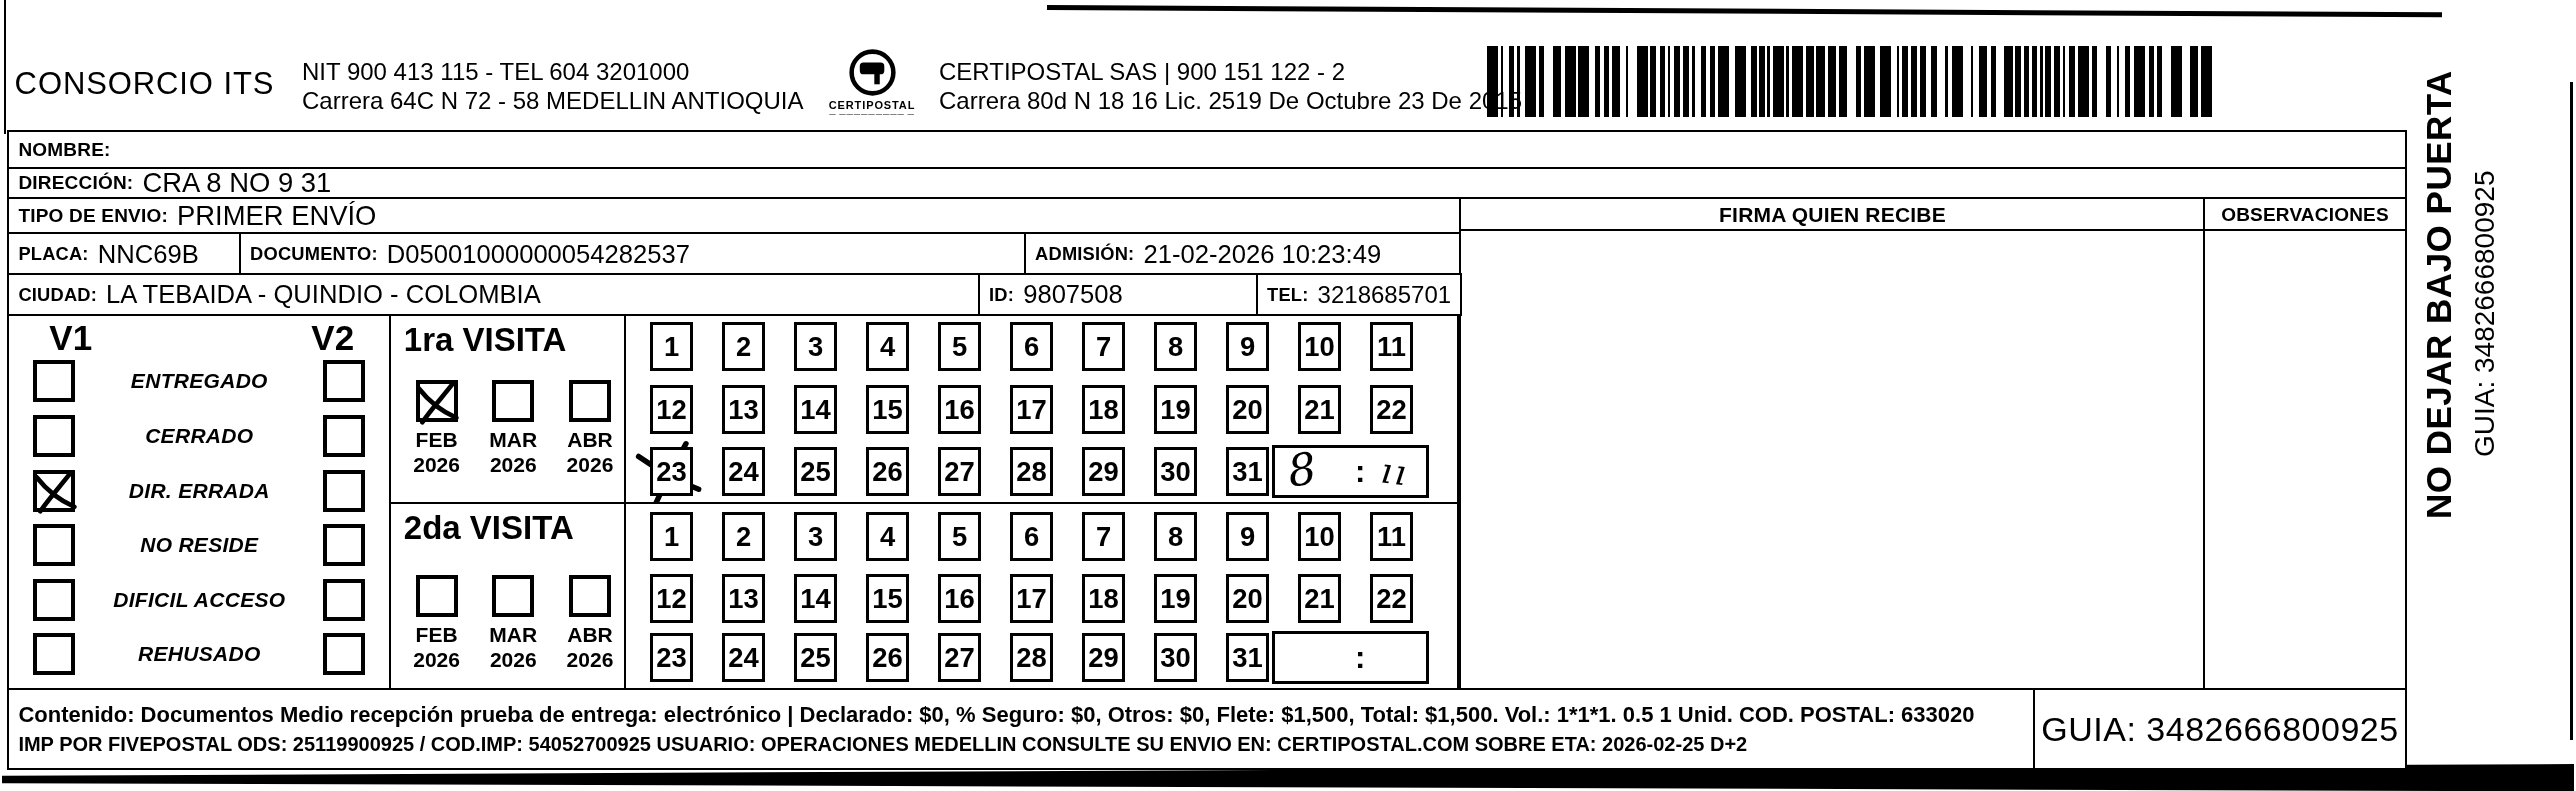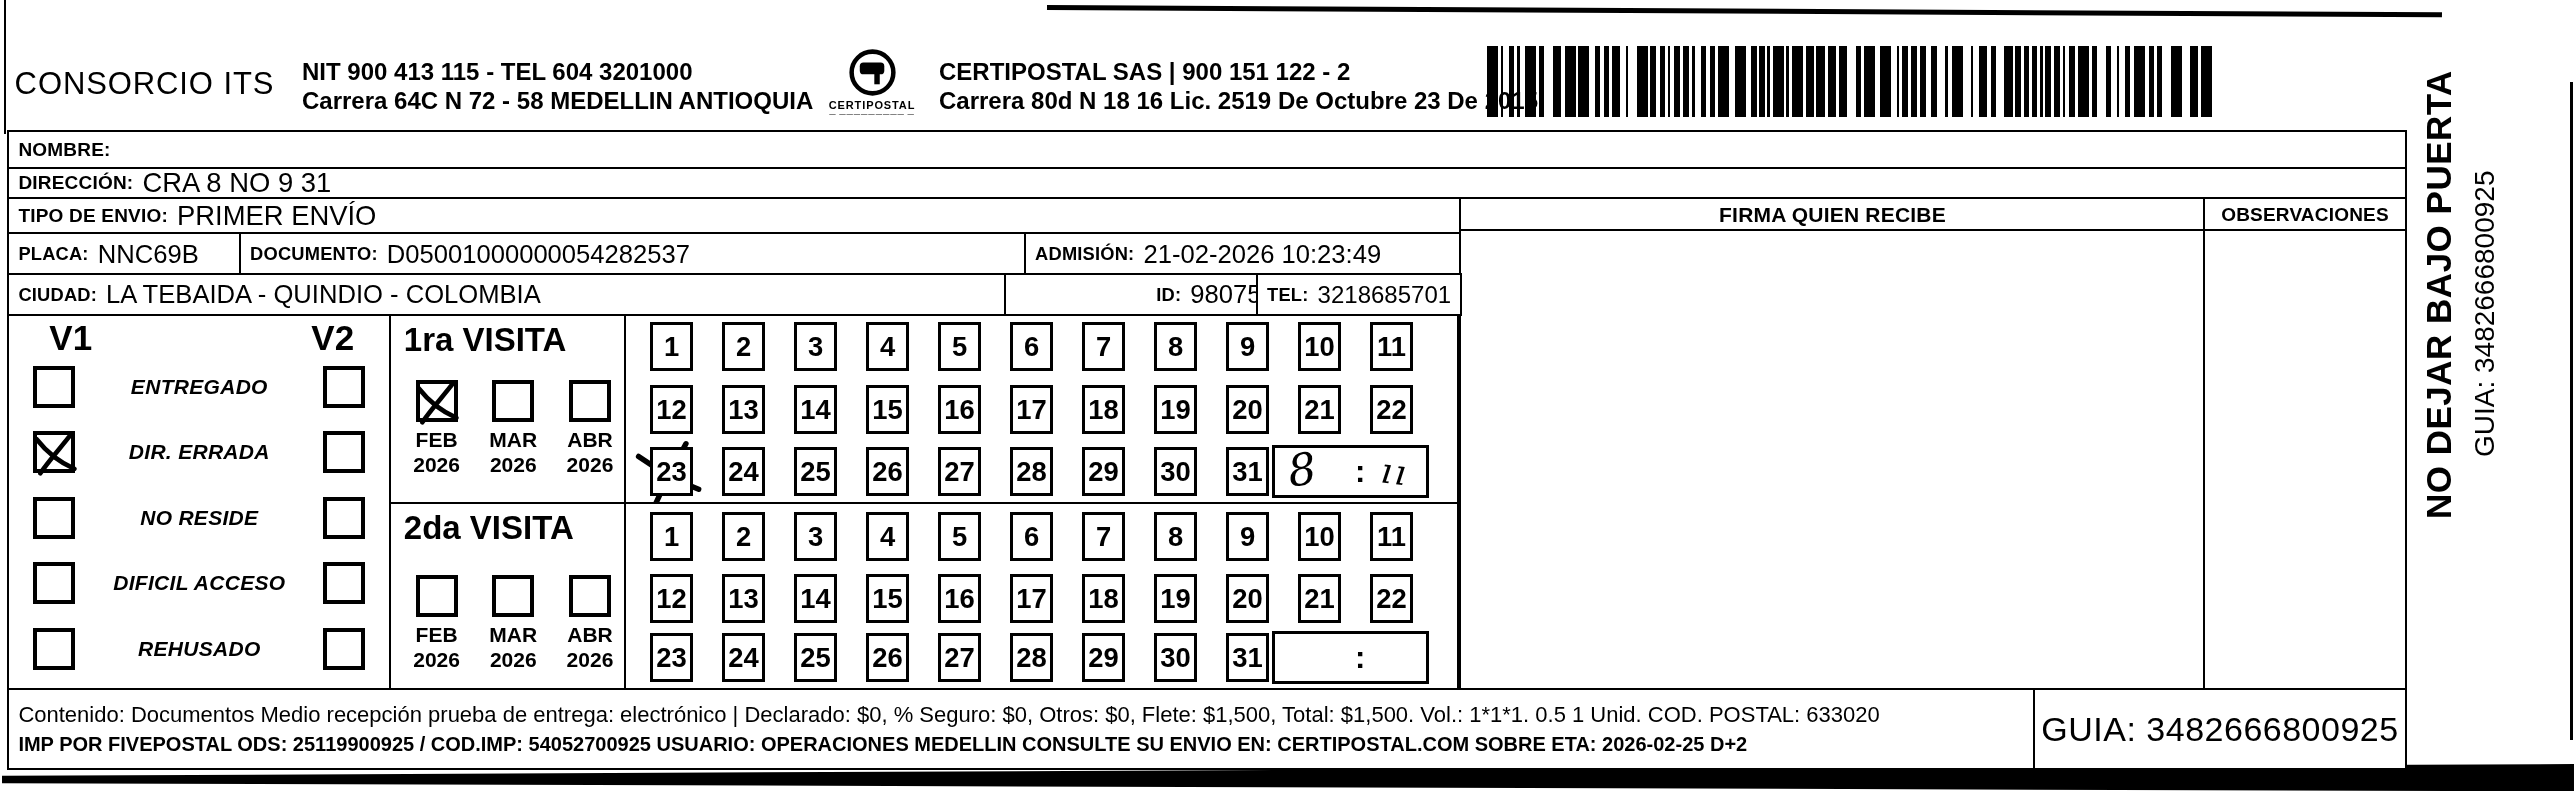--- a/index.html
+++ b/index.html
@@ -9,21 +9,21 @@
   .cell{position:absolute;box-sizing:border-box;border:2.7px solid #000;background:#fff;
         display:flex;align-items:center;padding-left:9.1px;gap:9.1px;overflow:hidden;}
   .cell.center{justify-content:center;padding-left:0;}
   .lbl{font-weight:bold;font-size:19px;letter-spacing:0.2px;white-space:nowrap;}
   .val{font-size:27.4px;white-space:nowrap;}
   .val.sm{font-size:25.6px;}
   .hline{position:absolute;background:#000;}
   .vline{position:absolute;background:#000;}
   
   .brand{font-size:31px;letter-spacing:0.9px;white-space:nowrap;}
-  .hinfo{font-size:24px;font-weight:bold;line-height:1.22;white-space:nowrap;}
+  .hinfo{font-size:24px;font-weight:normal;line-height:1.22;white-space:nowrap;}
   .logo-wrap{display:flex;flex-direction:column;align-items:center;width:110px;}
   .logo-circle{width:49px;height:49px;}
   .logo-name{font-size:11px;font-weight:bold;letter-spacing:0.9px;margin-top:1.8px;}
   .logo-tag{font-size:6.4px;letter-spacing:0.9px;margin-top:-0.9px;}
   .barcode{position:absolute;display:flex;align-items:stretch;}
   .bar{background:#000;height:100%;}
   
   .panel{position:absolute;box-sizing:border-box;border:2.7px solid #000;background:#fff;}
   .vhead{position:absolute;font-size:35px;font-weight:bold;}
   #status-rows{position:absolute;left:0;right:0;top:38px;bottom:7.3px;display:flex;
@@ -43,21 +43,21 @@
   .day-row{position:absolute;left:24px;display:flex;gap:29px;}
   .day-cell{width:43px;height:49px;border:3.7px solid #000;box-sizing:border-box;display:flex;
             align-items:center;justify-content:center;font-weight:bold;font-size:27.4px;background:#fff;}
   .timebox{position:absolute;left:646px;width:157px;height:53px;border:3.7px solid #000;
            box-sizing:border-box;background:#fff;}
   .tcolon{position:absolute;left:80px;top:5.5px;font-size:31px;font-weight:bold;}
   .hand{font-family:"DejaVu Serif",serif;font-style:italic;position:absolute;}
   .hand.hour{left:12.8px;top:-3.7px;font-size:44px;transform:rotate(-8deg);}
   .hand.mins{left:106px;top:3.7px;font-size:35px;transform:rotate(7deg);letter-spacing:2.7px;}
   
-  .fline1{font-size:22px;white-space:nowrap;}
+  .fline1{font-size:22px;white-space:nowrap;font-weight:bold;}
   .fline2{font-size:20px;font-weight:bold;white-space:nowrap;}
   .guia-big{font-size:34px;letter-spacing:0.5px;white-space:nowrap;}
   
   .rot{position:absolute;transform:rotate(-90deg);transform-origin:0 0;white-space:nowrap;
        display:flex;align-items:center;}
   .side-warning{font-size:35px;font-weight:bold;letter-spacing:0.5px;}
   .side-guia{font-size:28px;}
   .scribble{position:absolute;pointer-events:none;}
 </style>
 </head>
@@ -191,36 +191,41 @@
   </div>
   <div class="cell" style="left:1024px;top:232px;width:437px;height:44px;">
     <span class="lbl" style="font-size:18.3px;">ADMISIÓN:</span>
     <span class="val sm">21-02-2026 10:23:49</span>
   </div>
 
   <div class="cell" style="left:7.3px;top:273px;width:1001px;height:43px;">
     <span class="lbl" style="font-size:18.3px;">CIUDAD:</span>
     <span class="val sm">LA TEBAIDA - QUINDIO - COLOMBIA</span>
   </div>
-  <div class="cell" style="left:1004px;top:273px;width:288px;height:43px;justify-content:flex-end;">
+  <div class="cell" style="left:978px;top:273px;width:288px;height:43px;">
     <span class="lbl" style="font-size:18.3px;">ID:</span>
     <span class="val sm">9807508</span>
   </div>
   <div class="cell" style="left:1256px;top:273px;width:206px;height:43px;">
     <span class="lbl" style="font-size:18.3px;">TEL:</span>
     <span class="val" style="font-size:24px;">3218685701</span>
   </div>
 
   <div class="panel" style="left:7.3px;top:314px;width:384px;height:377px;">
     <div class="vhead" style="left:40px;top:1.8px;">V1</div>
     <div class="vhead" style="left:302px;top:1.8px;">V2</div>
     <div id="status-rows">
         <div class="srow">
           <div class="cbx"></div>
           <div class="slabel">ENTREGADO</div>
+          <div class="cbx"></div>
+        </div>
+        <div class="srow">
+          <div class="cbx"></div>
+          <div class="slabel">CERRADO</div>
           <div class="cbx"></div>
         </div>
         <div class="srow">
           <div class="cbx">
             <span class="xwrap"><svg width="48" height="48" viewBox="0 0 52 52">
                 <path d="M5 10 C 16 24, 32 36, 46 42" stroke="#000" stroke-width="5" fill="none" stroke-linecap="round"></path>
                 <path d="M42 5 C 32 18, 16 36, 9 47" stroke="#000" stroke-width="5" fill="none" stroke-linecap="round"></path>
               </svg></span>
           </div>
           <div class="slabel">DIR. ERRADA</div>

